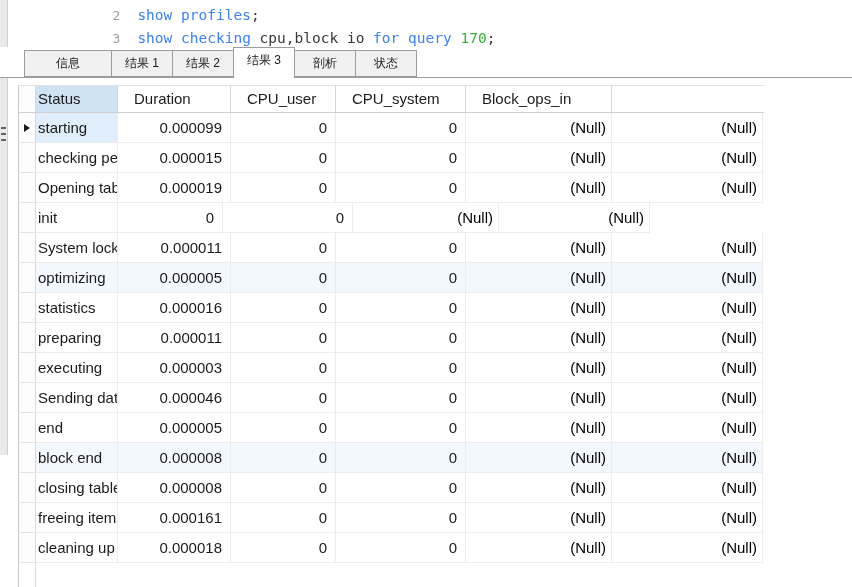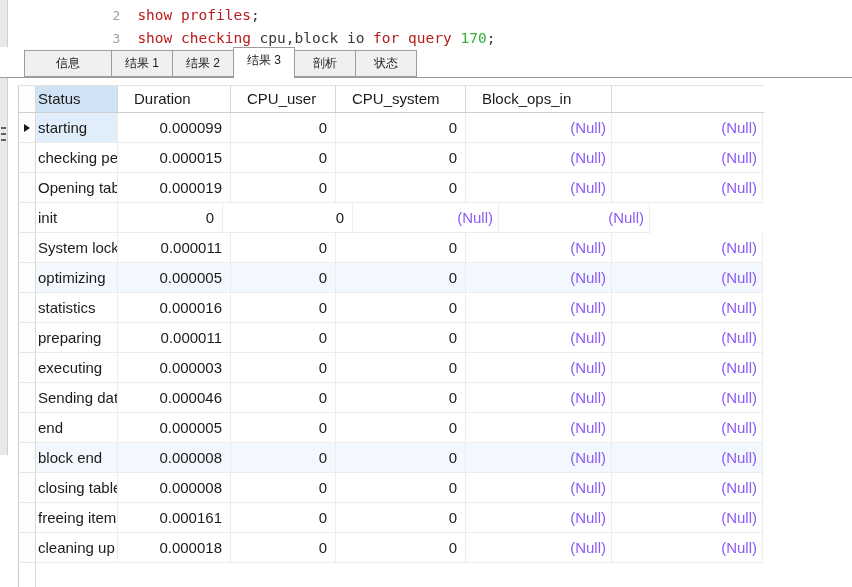--- a/index.html
+++ b/index.html
@@ -16,21 +16,21 @@
 
   
   .editor { position:absolute; left:8px; top:0; width:844px; height:46px;
     background:#fff; overflow:hidden;
     font-family:"DejaVu Sans Mono","Liberation Mono",monospace; font-size:14.5px; }
   .codeline { position:absolute; left:0; width:100%; height:20px; line-height:20px; white-space:pre; }
   .codeline.prev { top:-15px; }
   .codeline.cur  { top:8px; }
   .lnum { display:inline-block; width:60px; text-align:right; color:#9aa0a6; font-size:13px; }
   .code { margin-left:17px; }
-  .tok-kw  { color:#b91c1c; }
+  .tok-kw  { color:#3b82f6; }
   .tok-pl  { color:#37383a; }
   .tok-num { color:#35b135; }
 
   
   .tabbar { position:absolute; left:0; top:47px; width:852px; height:31px;
     display:flex; align-items:flex-end; padding-left:8px;
     border-bottom:1px solid #9c9c9c; background:#fff; }
   .tab { height:27px; min-width:62px; padding:0 12px; text-align:center;
     font-size:12px; line-height:25px; color:#1a1a1a;
     background:#f0f0f0; border:1px solid #9c9c9c; margin-left:-1px; z-index:1;
@@ -58,21 +58,21 @@
     border-bottom:1px solid #ededed; white-space:nowrap; overflow:hidden; background:#fff; }
   .c0 { width:82px;  flex:0 0 82px;  padding-left:2px; }
   .c1 { width:113px; flex:0 0 113px; }
   .c2 { width:105px; flex:0 0 105px; }
   .c3 { width:130px; flex:0 0 130px; }
   .c4 { width:146px; flex:0 0 146px; }
   .c5 { width:151px; flex:0 0 151px; }
   .num { text-align:right; padding-right:8px; }
   .c4.num, .c5.num { padding-right:5px; }
   .cell.sel { background:#e0edfa; }
-  .cell.null { color:#8b5cf6; }
+  .cell.null { color:#000000; }
   .rowhead-ext { position:absolute; left:0; width:18px; height:24px;
     border-left:1px solid #c9c9c9; border-right:1px solid #d9d9d9; background:#fff; }
 </style>
 </head>
 <body>
 
 <div class="app">
 
   <div class="left-strip">
     <div class="grip"></div>

